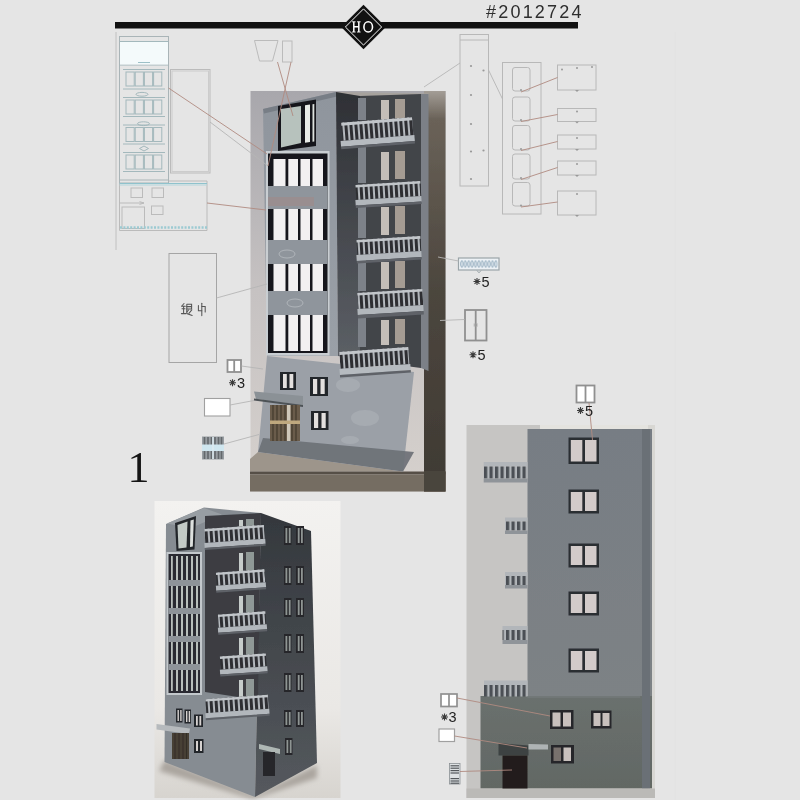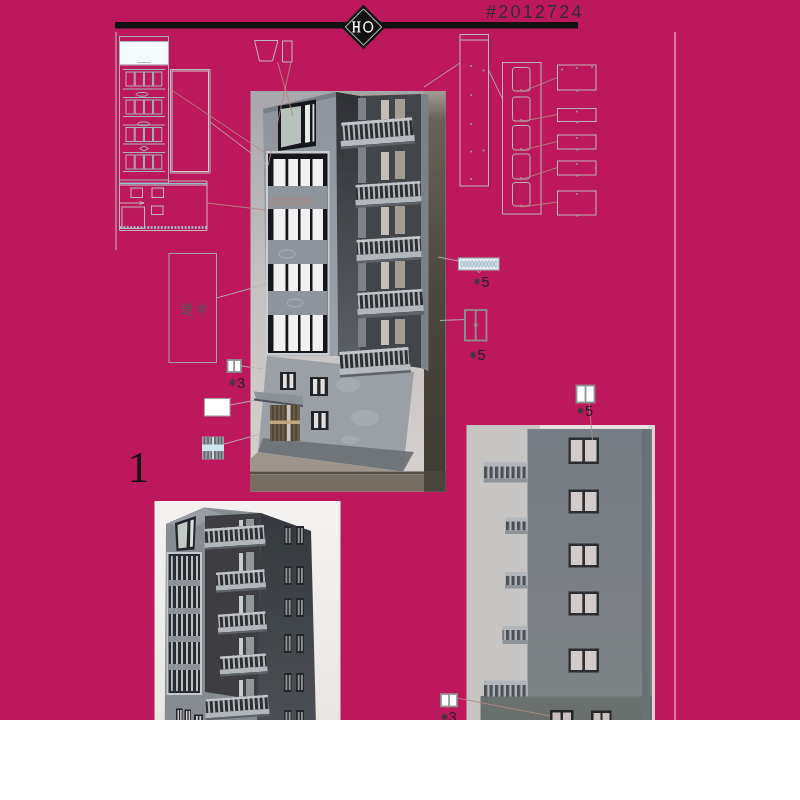--- a/index.html
+++ b/index.html
@@ -1,16 +1,16 @@
 <!DOCTYPE html>
 <html><head>
 <meta charset="utf-8">
 <style>
 html,body{margin:0;padding:0;background:#ffffff;}
-#page{position:relative;width:800px;height:720px;background:#be185d;overflow:hidden;}
+#page{position:relative;width:800px;height:800px;background:#e5e5e5;overflow:hidden;}
 svg{position:absolute;left:0;top:0;}
 text{font-family:"Liberation Sans",sans-serif;}
 .ser{font-family:"Liberation Serif",serif;}
 </style>
 </head>
 <body>
 <div id="page">
 <svg width="800" height="800" viewBox="0 0 800 800">
 <defs>
   <pattern id="balu" width="5" height="4" patternUnits="userSpaceOnUse">

